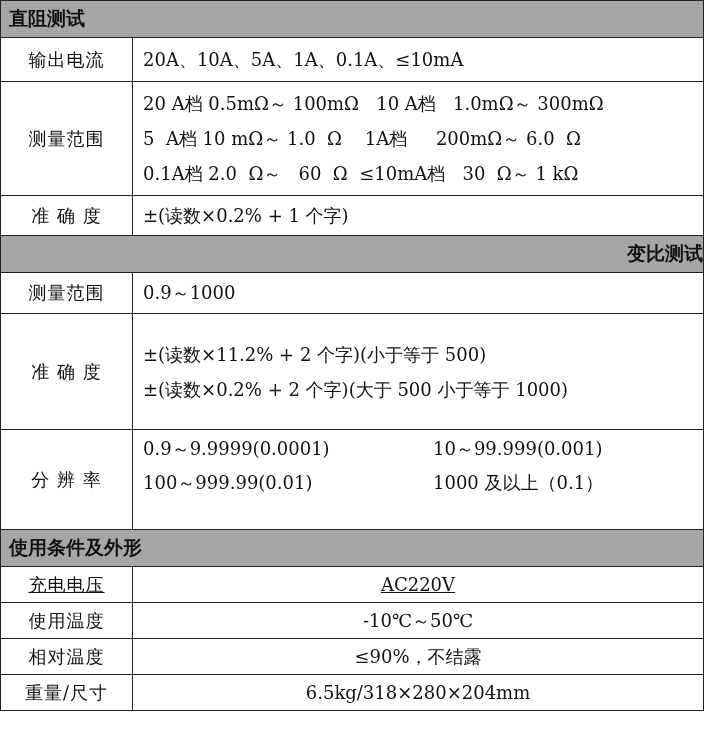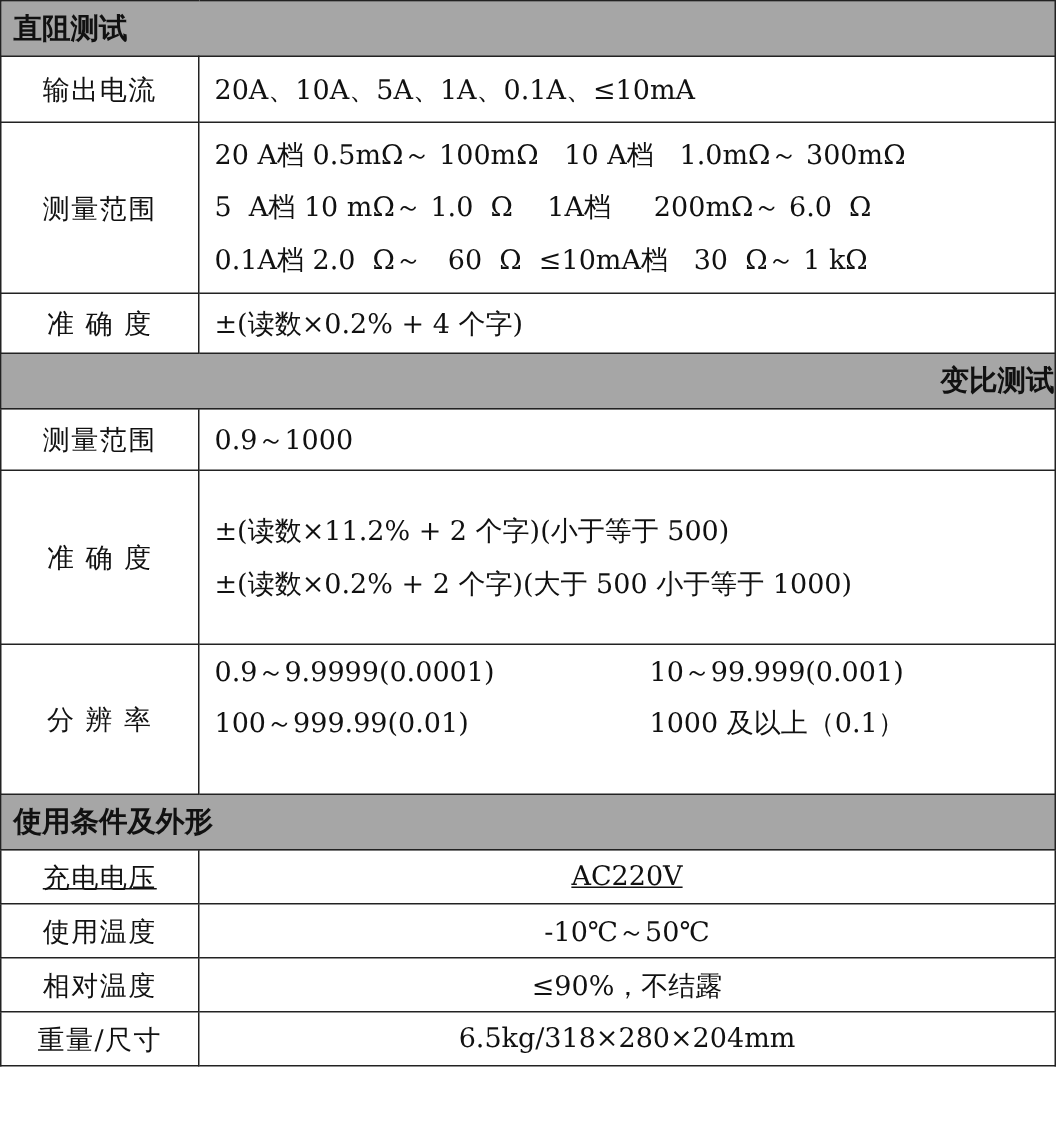--- a/index.html
+++ b/index.html
@@ -35,21 +35,21 @@
     <tr style="height:114px;">
       <td class="lbl">测量范围</td>
       <td class="val">
         <span class="line">20 A档 0.5mΩ～ 100mΩ   10 A档   1.0mΩ～ 300mΩ</span>
         <span class="line">5  A档 10 mΩ～ 1.0  Ω    1A档     200mΩ～ 6.0  Ω</span>
         <span class="line">0.1A档 2.0  Ω～   60  Ω  ≤10mA档   30  Ω～ 1 kΩ</span>
       </td>
     </tr>
     <tr style="height:40px;">
       <td class="lbl">准 确 度</td>
-      <td class="val">±(读数×0.2% + 4 个字)</td>
+      <td class="val">±(读数×0.2% + 1 个字)</td>
     </tr>
 
     <tr style="height:37px;text-align:right;">
       <td class="sec" colspan="2">变比测试</td>
     </tr>
     <tr style="height:41px;">
       <td class="lbl">测量范围</td>
       <td class="val">0.9～1000</td>
     </tr>
     <tr style="height:116px;">

